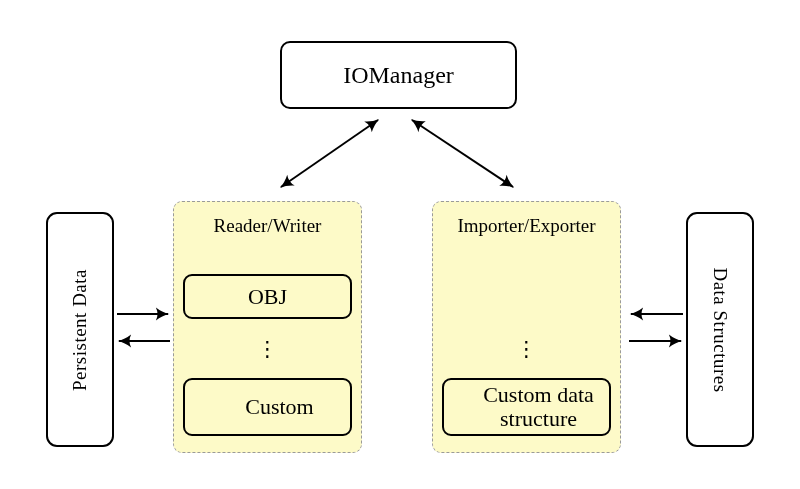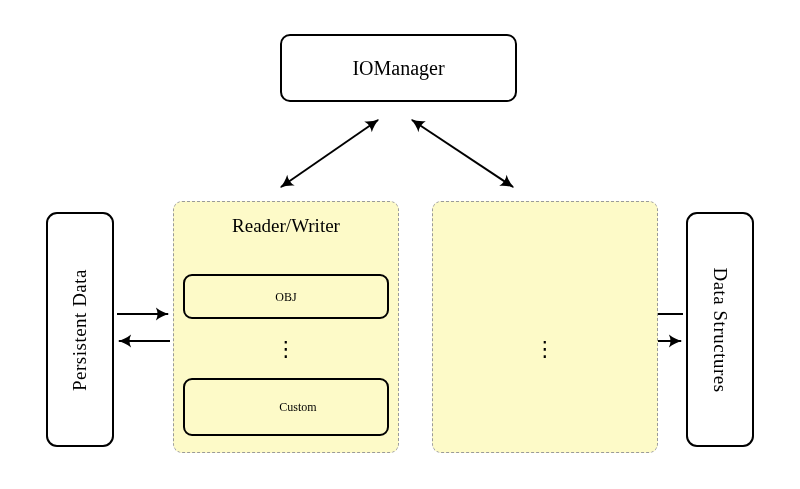--- a/index.html
+++ b/index.html
@@ -7,48 +7,48 @@
     position:relative;width:800px;height:489px;background:#ffffff;overflow:hidden;
     font-family:"Liberation Serif","DejaVu Serif",serif;color:#000;
   }
   #arrows{position:absolute;left:0;top:0;width:800px;height:489px;pointer-events:none;}
 
   .node{
     position:absolute;box-sizing:border-box;background:#ffffff;
     border:2.5px solid #000;border-radius:10px;
     display:flex;align-items:center;justify-content:center;
   }
-  #iomanager{left:280px;top:34px;width:237px;height:68px;font-size:20px;}
+  #iomanager{left:280px;top:41px;width:237px;height:68px;font-size:24px;}
 
   .vnode{
     position:absolute;box-sizing:border-box;background:#ffffff;
     border:2.5px solid #000;border-radius:11px;
     display:flex;align-items:center;justify-content:center;
   }
   #persistent{left:46px;top:212px;width:68px;height:235px;}
   #datastruct{left:686px;top:212px;width:68px;height:235px;}
   .vlabel{white-space:nowrap;font-size:19px;letter-spacing:0.5px;}
   .rot-ccw{transform:rotate(-90deg);}
   .rot-cw{transform:rotate(90deg);}
 
   .group{
-    position:absolute;box-sizing:border-box;top:201px;width:226px;height:252px;
+    position:absolute;box-sizing:border-box;top:201px;width:189px;height:252px;
     background:#FDFAC8;border:1.6px dashed #9a9a9a;border-radius:9px;
   }
   #group-rw{left:173px;}
   #group-ie{left:432px;}
   .group-title{
     position:absolute;top:11px;left:0;right:0;text-align:center;
     font-size:19px;line-height:26px;white-space:nowrap;
   }
   .item{
     position:absolute;box-sizing:border-box;left:9px;right:9px;
     background:#FDFAC8;border:2.5px solid #000;border-radius:9px;
     display:flex;flex-direction:column;align-items:center;justify-content:center;
-    font-size:12px;line-height:24px;text-align:center;
+    font-size:22px;line-height:24px;text-align:center;
   }
   .item-top{top:72px;height:45px;}
   .item-bottom{top:176px;height:58px;padding-left:24px;}
   .ellipsis{
     position:absolute;top:129px;left:0;right:0;text-align:center;
     font-family:"DejaVu Sans",sans-serif;font-size:21px;line-height:36px;color:#000;
   }
 </style>
 </head>
 <body>
@@ -86,16 +86,21 @@
     <div class="item item-top">
       <span>OBJ</span>
     </div>
     <div class="ellipsis">⋮</div>
     <div class="item item-bottom">
       <span>Custom</span>
     </div>
   </div>
 
   <div class="group" id="group-ie">
+    <div class="group-title">Importer/Exporter</div>
     <div class="ellipsis">⋮</div>
+    <div class="item item-bottom">
+      <span>Custom data</span>
+      <span>structure</span>
+    </div>
   </div>
 
 </div>
 
 </body></html>

